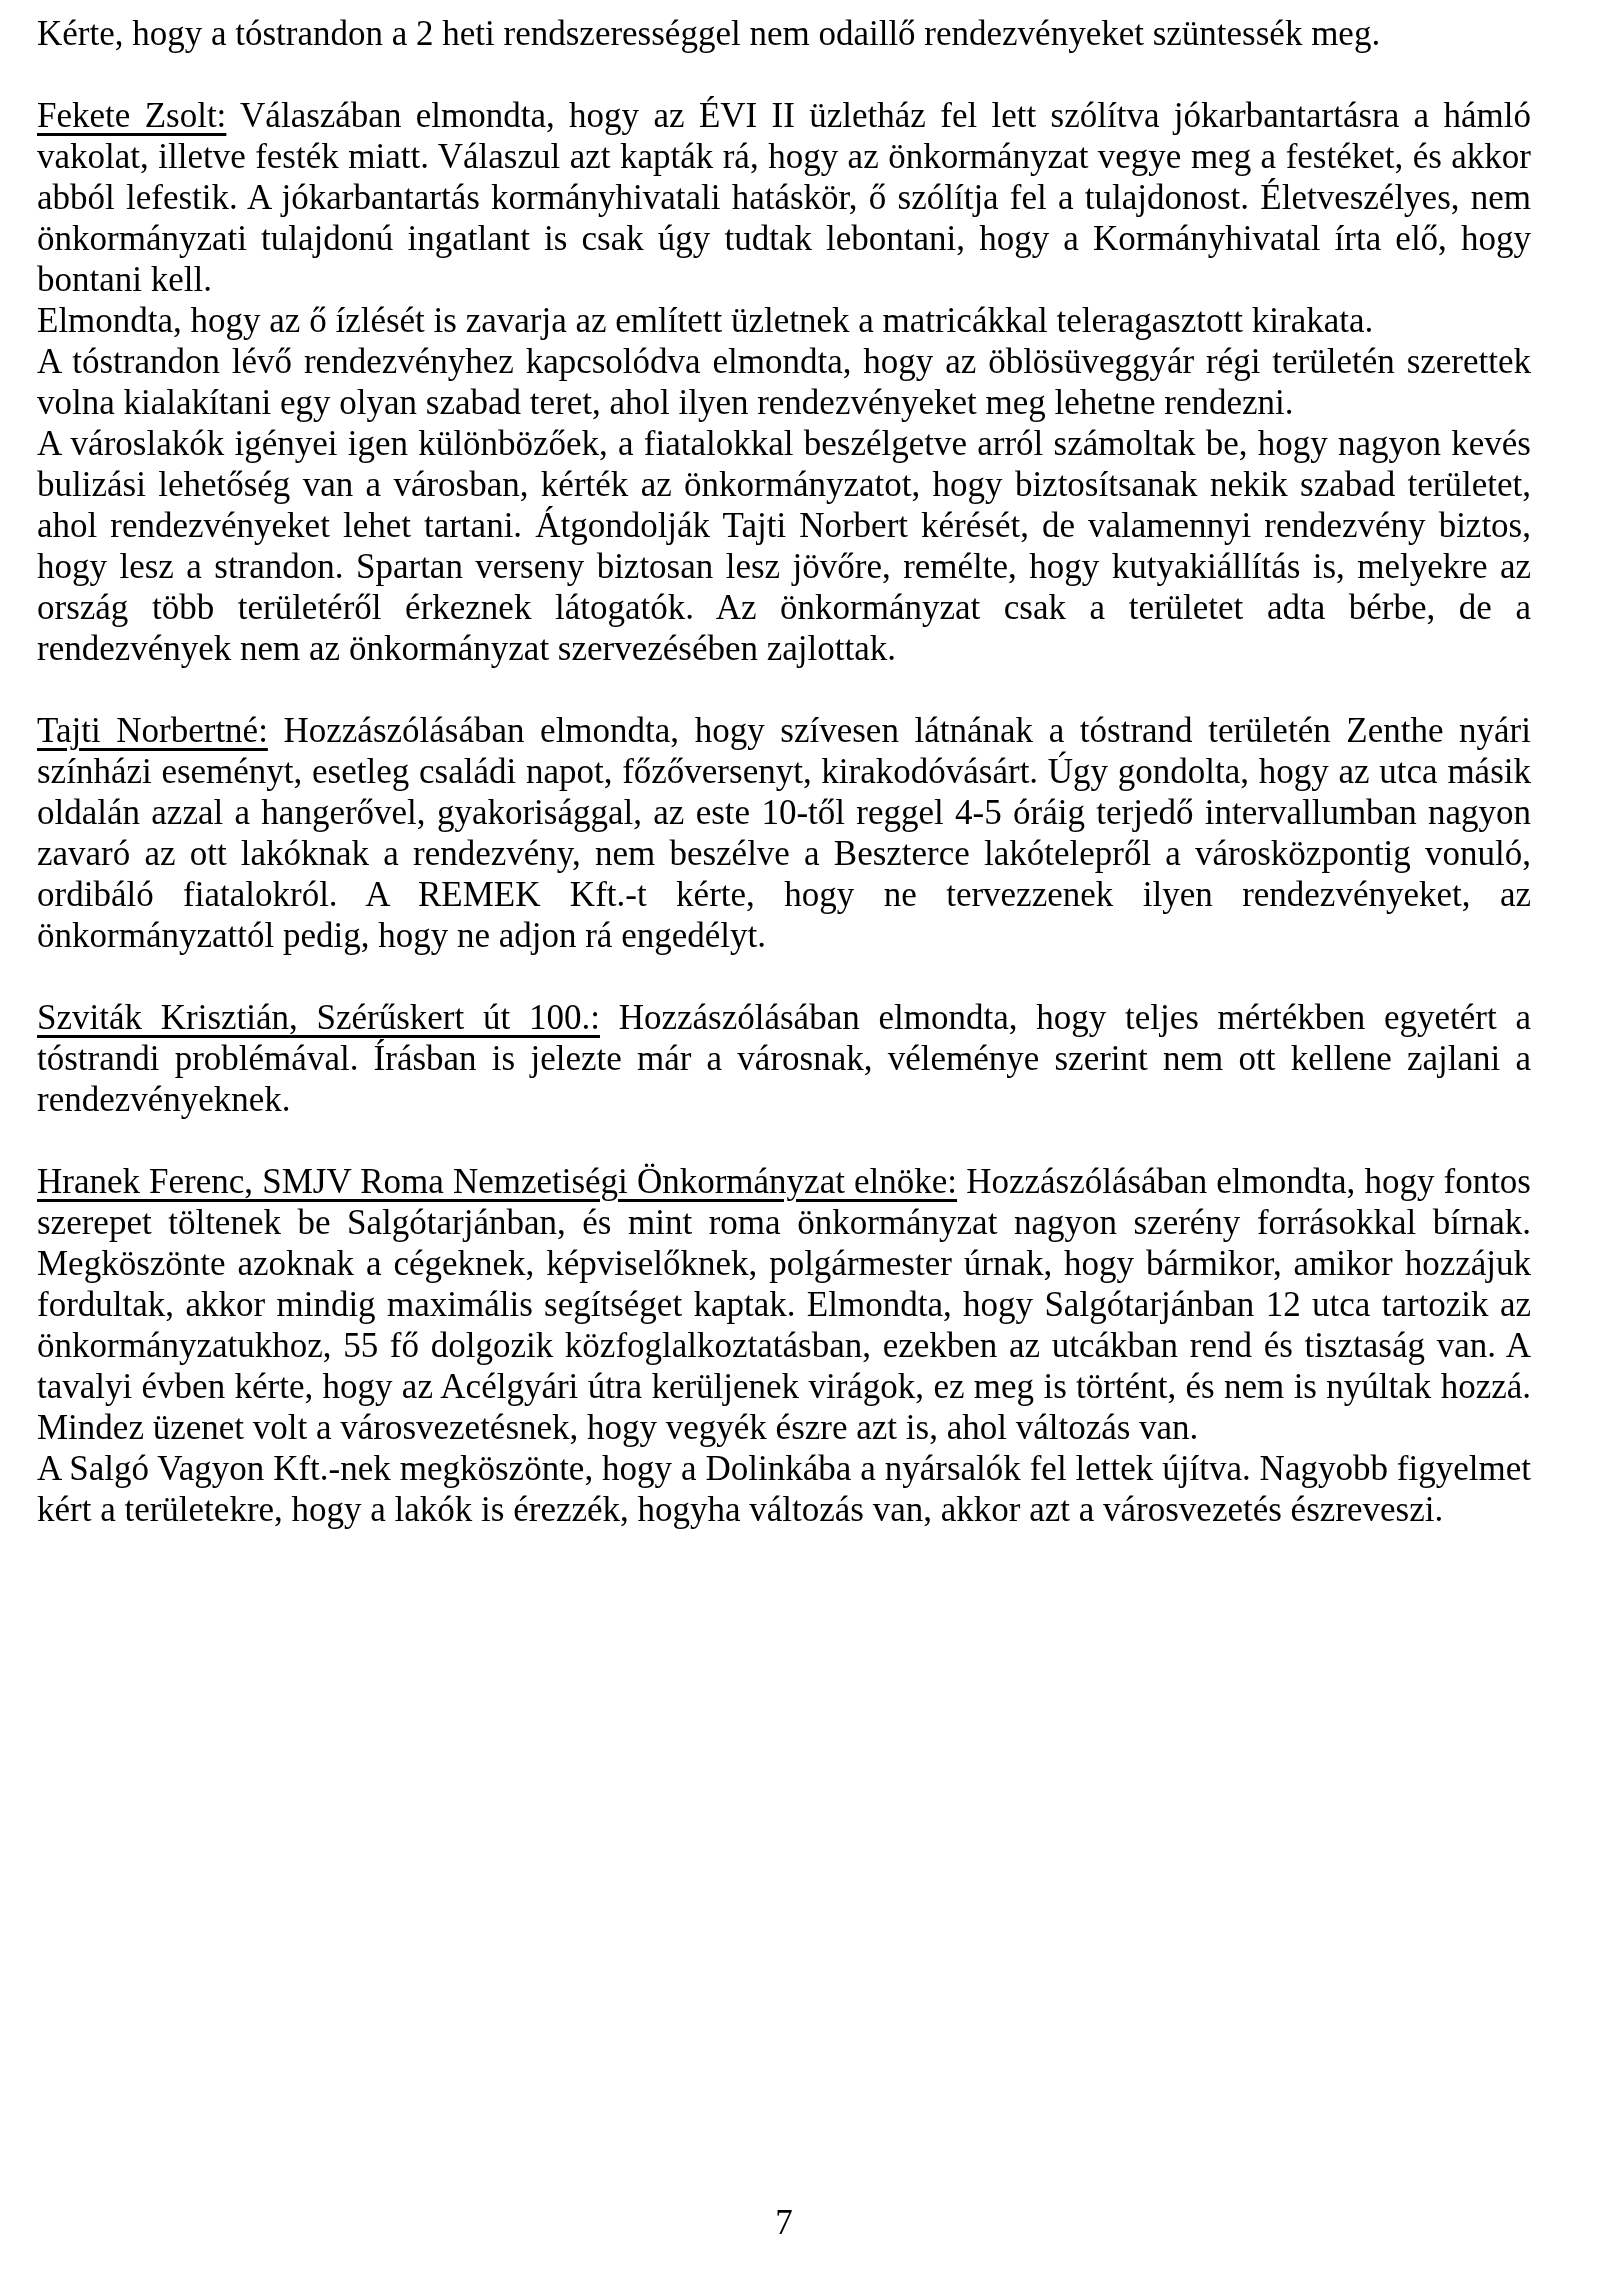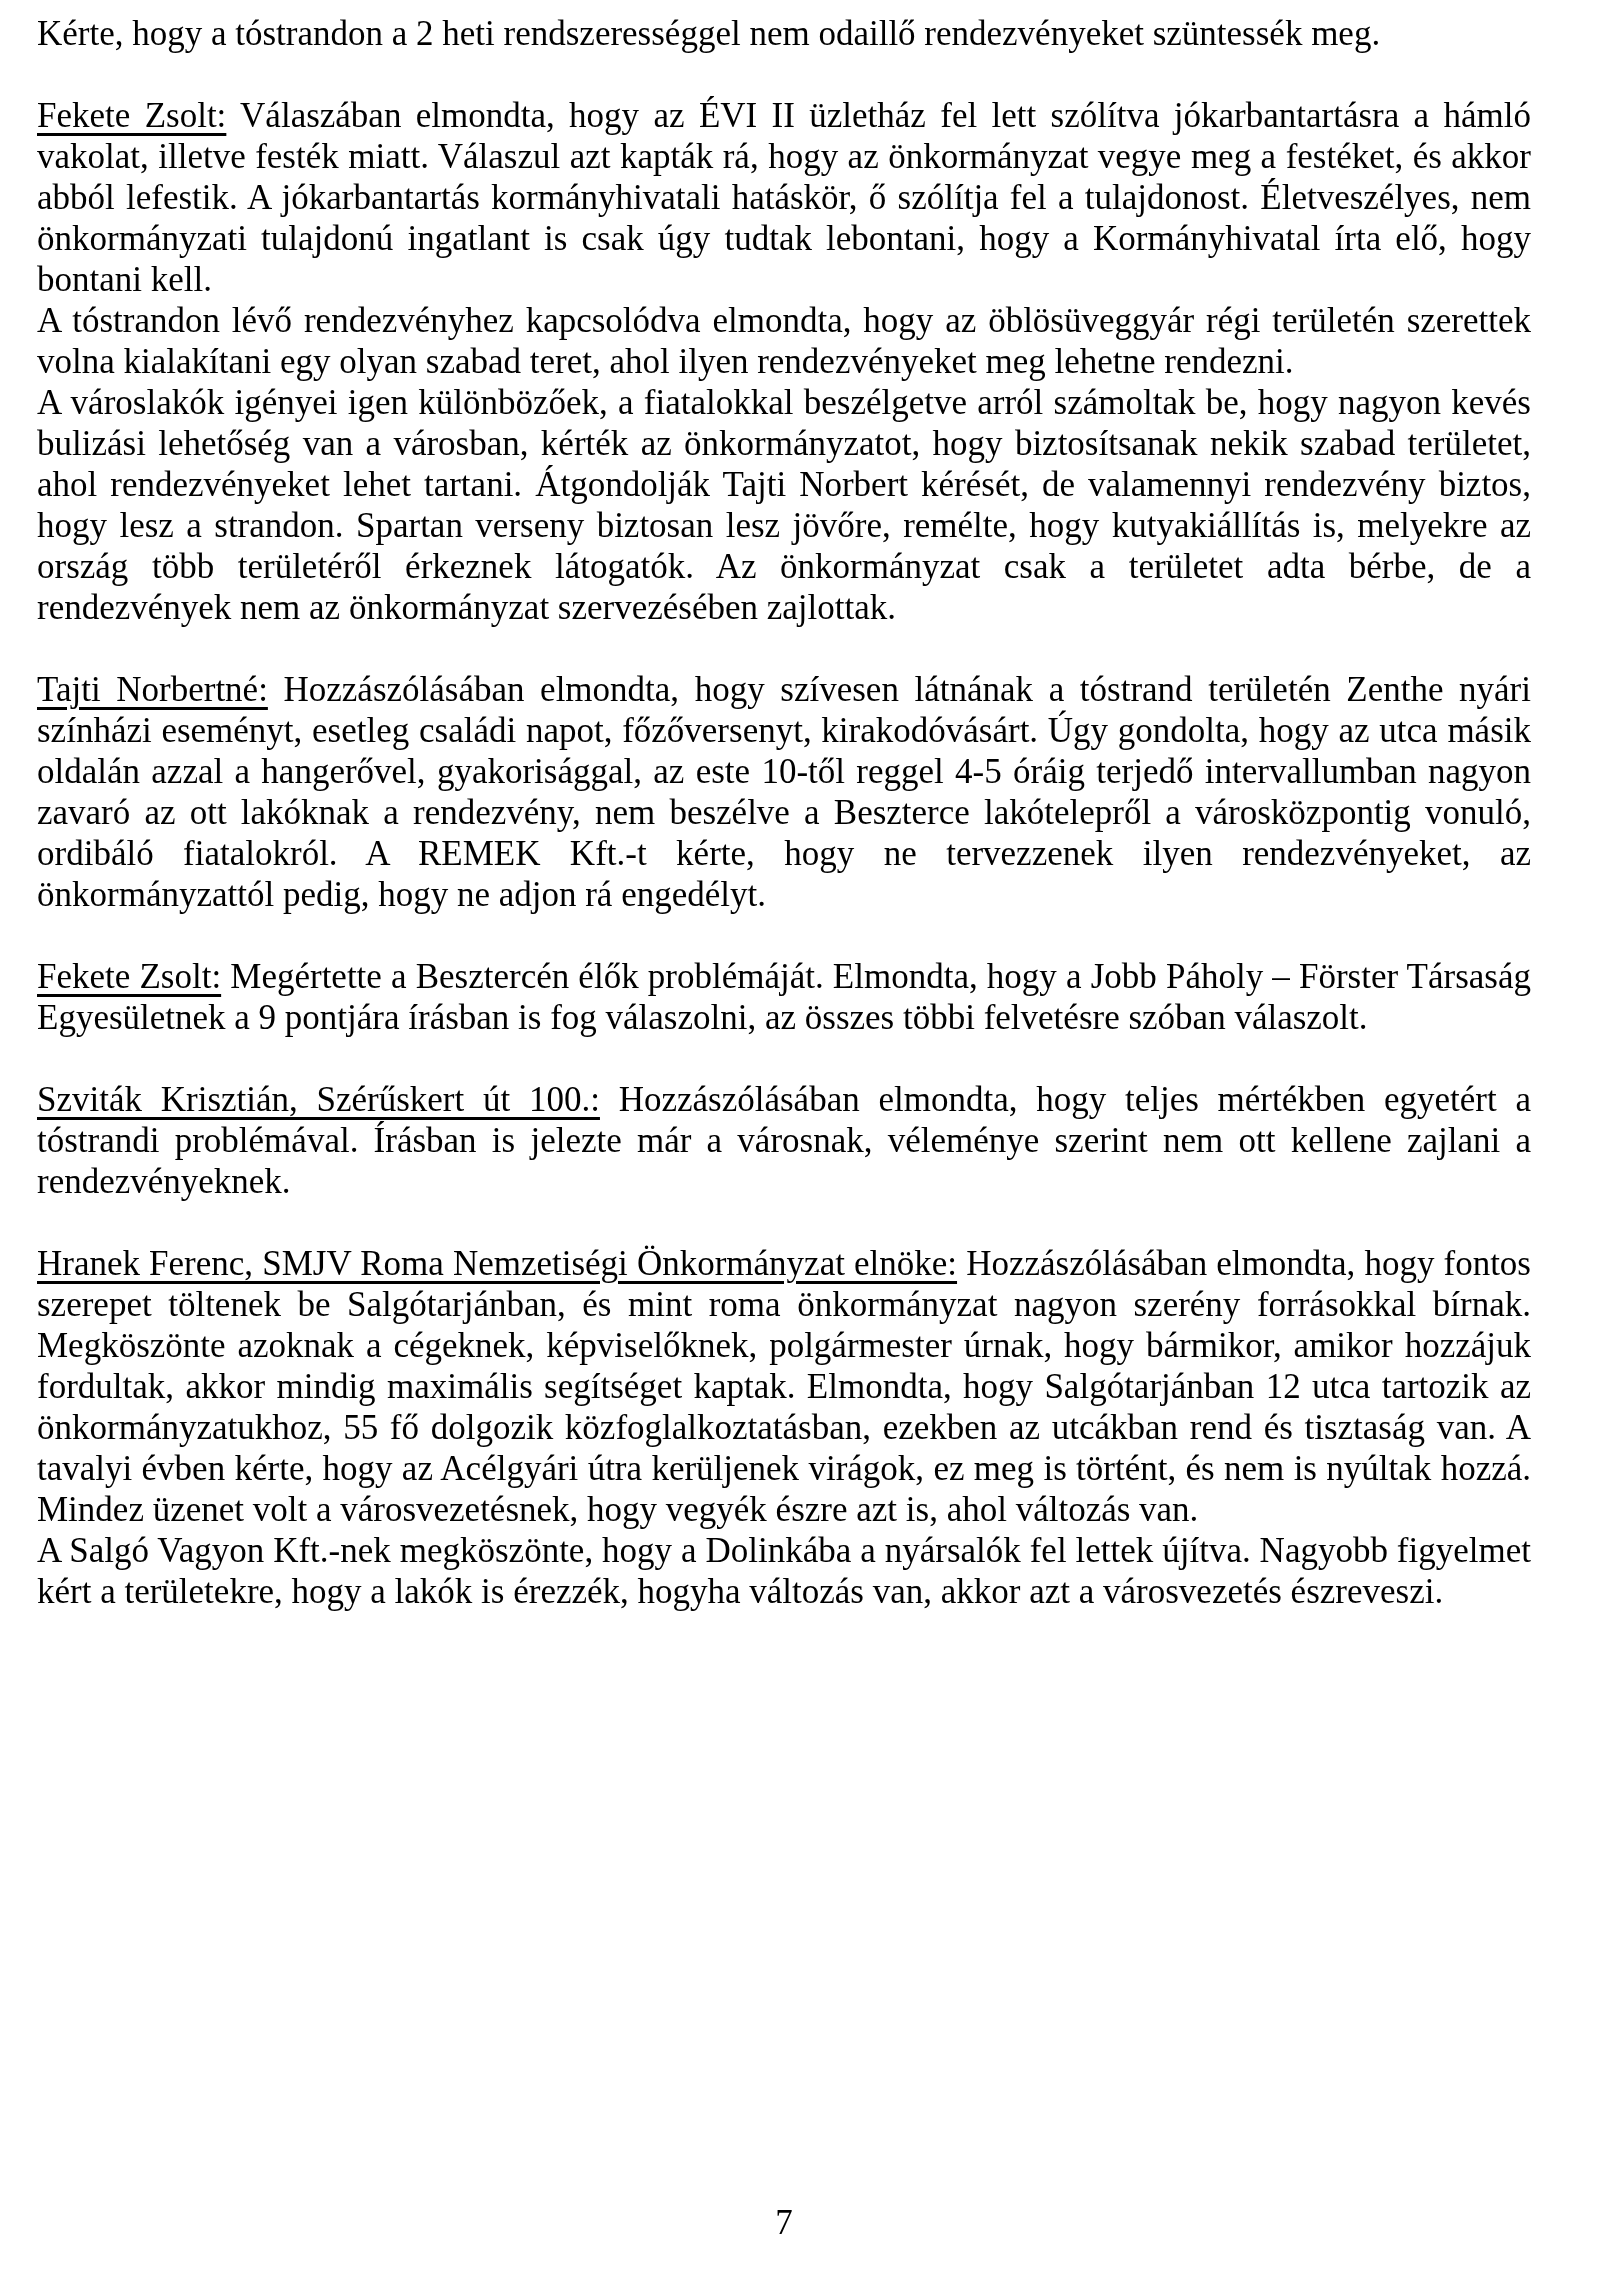--- a/index.html
+++ b/index.html
@@ -65,31 +65,29 @@
 
 <div class="page">
   <div class="text-column">
 
     <div class="section">
       <p class="para"><span class="speaker"></span><span>Kérte, hogy a tóstrandon a 2 heti rendszerességgel nem odaillő rendezvényeket szüntessék meg.</span></p>
     </div>
 
     <div class="section">
       <p class="para"><span class="speaker">Fekete Zsolt:</span> <span>Válaszában elmondta, hogy az ÉVI II üzletház fel lett szólítva jókarbantartásra a hámló vakolat, illetve festék miatt. Válaszul azt kapták rá, hogy az önkormányzat vegye meg a festéket, és akkor abból lefestik. A jókarbantartás kormányhivatali hatáskör, ő szólítja fel a tulajdonost. Életveszélyes, nem önkormányzati tulajdonú ingatlant is csak úgy tudtak lebontani, hogy a Kormányhivatal írta elő, hogy bontani kell.</span></p>
+      <p class="para"><span>Elmondta, hogy az ő ízlését is zavarja az említett üzletnek a matricákkal teleragasztott kirakata.</span></p>
       <p class="para"><span>A tóstrandon lévő rendezvényhez kapcsolódva elmondta, hogy az öblösüveggyár régi területén szerettek volna kialakítani egy olyan szabad teret, ahol ilyen rendezvényeket meg lehetne rendezni.</span></p>
       <p class="para"><span>A városlakók igényei igen különbözőek, a fiatalokkal beszélgetve arról számoltak be, hogy nagyon kevés bulizási lehetőség van a városban, kérték az önkormányzatot, hogy biztosítsanak nekik szabad területet, ahol rendezvényeket lehet tartani. Átgondolják Tajti Norbert kérését, de valamennyi rendezvény biztos, hogy lesz a strandon. Spartan verseny biztosan lesz jövőre, remélte, hogy kutyakiállítás is, melyekre az ország több területéről érkeznek látogatók. Az önkormányzat csak a területet adta bérbe, de a rendezvények nem az önkormányzat szervezésében zajlottak.</span></p>
     </div>
 
     <div class="section">
       <p class="para"><span class="speaker">Tajti Norbertné:</span> <span>Hozzászólásában elmondta, hogy szívesen látnának a tóstrand területén Zenthe nyári színházi eseményt, esetleg családi napot, főzőversenyt, kirakodóvásárt. Úgy gondolta, hogy az utca másik oldalán azzal a hangerővel, gyakorisággal, az este 10-től reggel 4-5 óráig terjedő intervallumban nagyon zavaró az ott lakóknak a rendezvény, nem beszélve a Beszterce lakótelepről a városközpontig vonuló, ordibáló fiatalokról. A REMEK Kft.-t kérte, hogy ne tervezzenek ilyen rendezvényeket, az önkormányzattól pedig, hogy ne adjon rá engedélyt.</span></p>
     </div>
 
-    <div class="section">
-      <p class="para"><span class="speaker">Fekete Zsolt:</span> <span>Megértette a Besztercén élők problémáját. Elmondta, hogy a Jobb Páholy – Förster Társaság Egyesületnek a 9 pontjára írásban is fog válaszolni, az összes többi felvetésre szóban válaszolt.</span></p>
-    </div>
 
     <div class="section">
       <p class="para"><span class="speaker">Szviták Krisztián, Szérűskert út 100.:</span> <span>Hozzászólásában elmondta, hogy teljes mértékben egyetért a tóstrandi problémával. Írásban is jelezte már a városnak, véleménye szerint nem ott kellene zajlani a rendezvényeknek.</span></p>
     </div>
 
     <div class="section">
       <p class="para"><span class="speaker">Hranek Ferenc, SMJV Roma Nemzetiségi Önkormányzat elnöke:</span> <span>Hozzászólásában elmondta, hogy fontos szerepet töltenek be Salgótarjánban, és mint roma önkormányzat nagyon szerény forrásokkal bírnak. Megköszönte azoknak a cégeknek, képviselőknek, polgármester úrnak, hogy bármikor, amikor hozzájuk fordultak, akkor mindig maximális segítséget kaptak. Elmondta, hogy Salgótarjánban 12 utca tartozik az önkormányzatukhoz, 55 fő dolgozik közfoglalkoztatásban, ezekben az utcákban rend és tisztaság van. A tavalyi évben kérte, hogy az Acélgyári útra kerüljenek virágok, ez meg is történt, és nem is nyúltak hozzá. Mindez üzenet volt a városvezetésnek, hogy vegyék észre azt is, ahol változás van.</span></p>
       <p class="para"><span>A Salgó Vagyon Kft.-nek megköszönte, hogy a Dolinkába a nyársalók fel lettek újítva. Nagyobb figyelmet kért a területekre, hogy a lakók is érezzék, hogyha változás van, akkor azt a városvezetés észreveszi.</span></p>
     </div>
 

